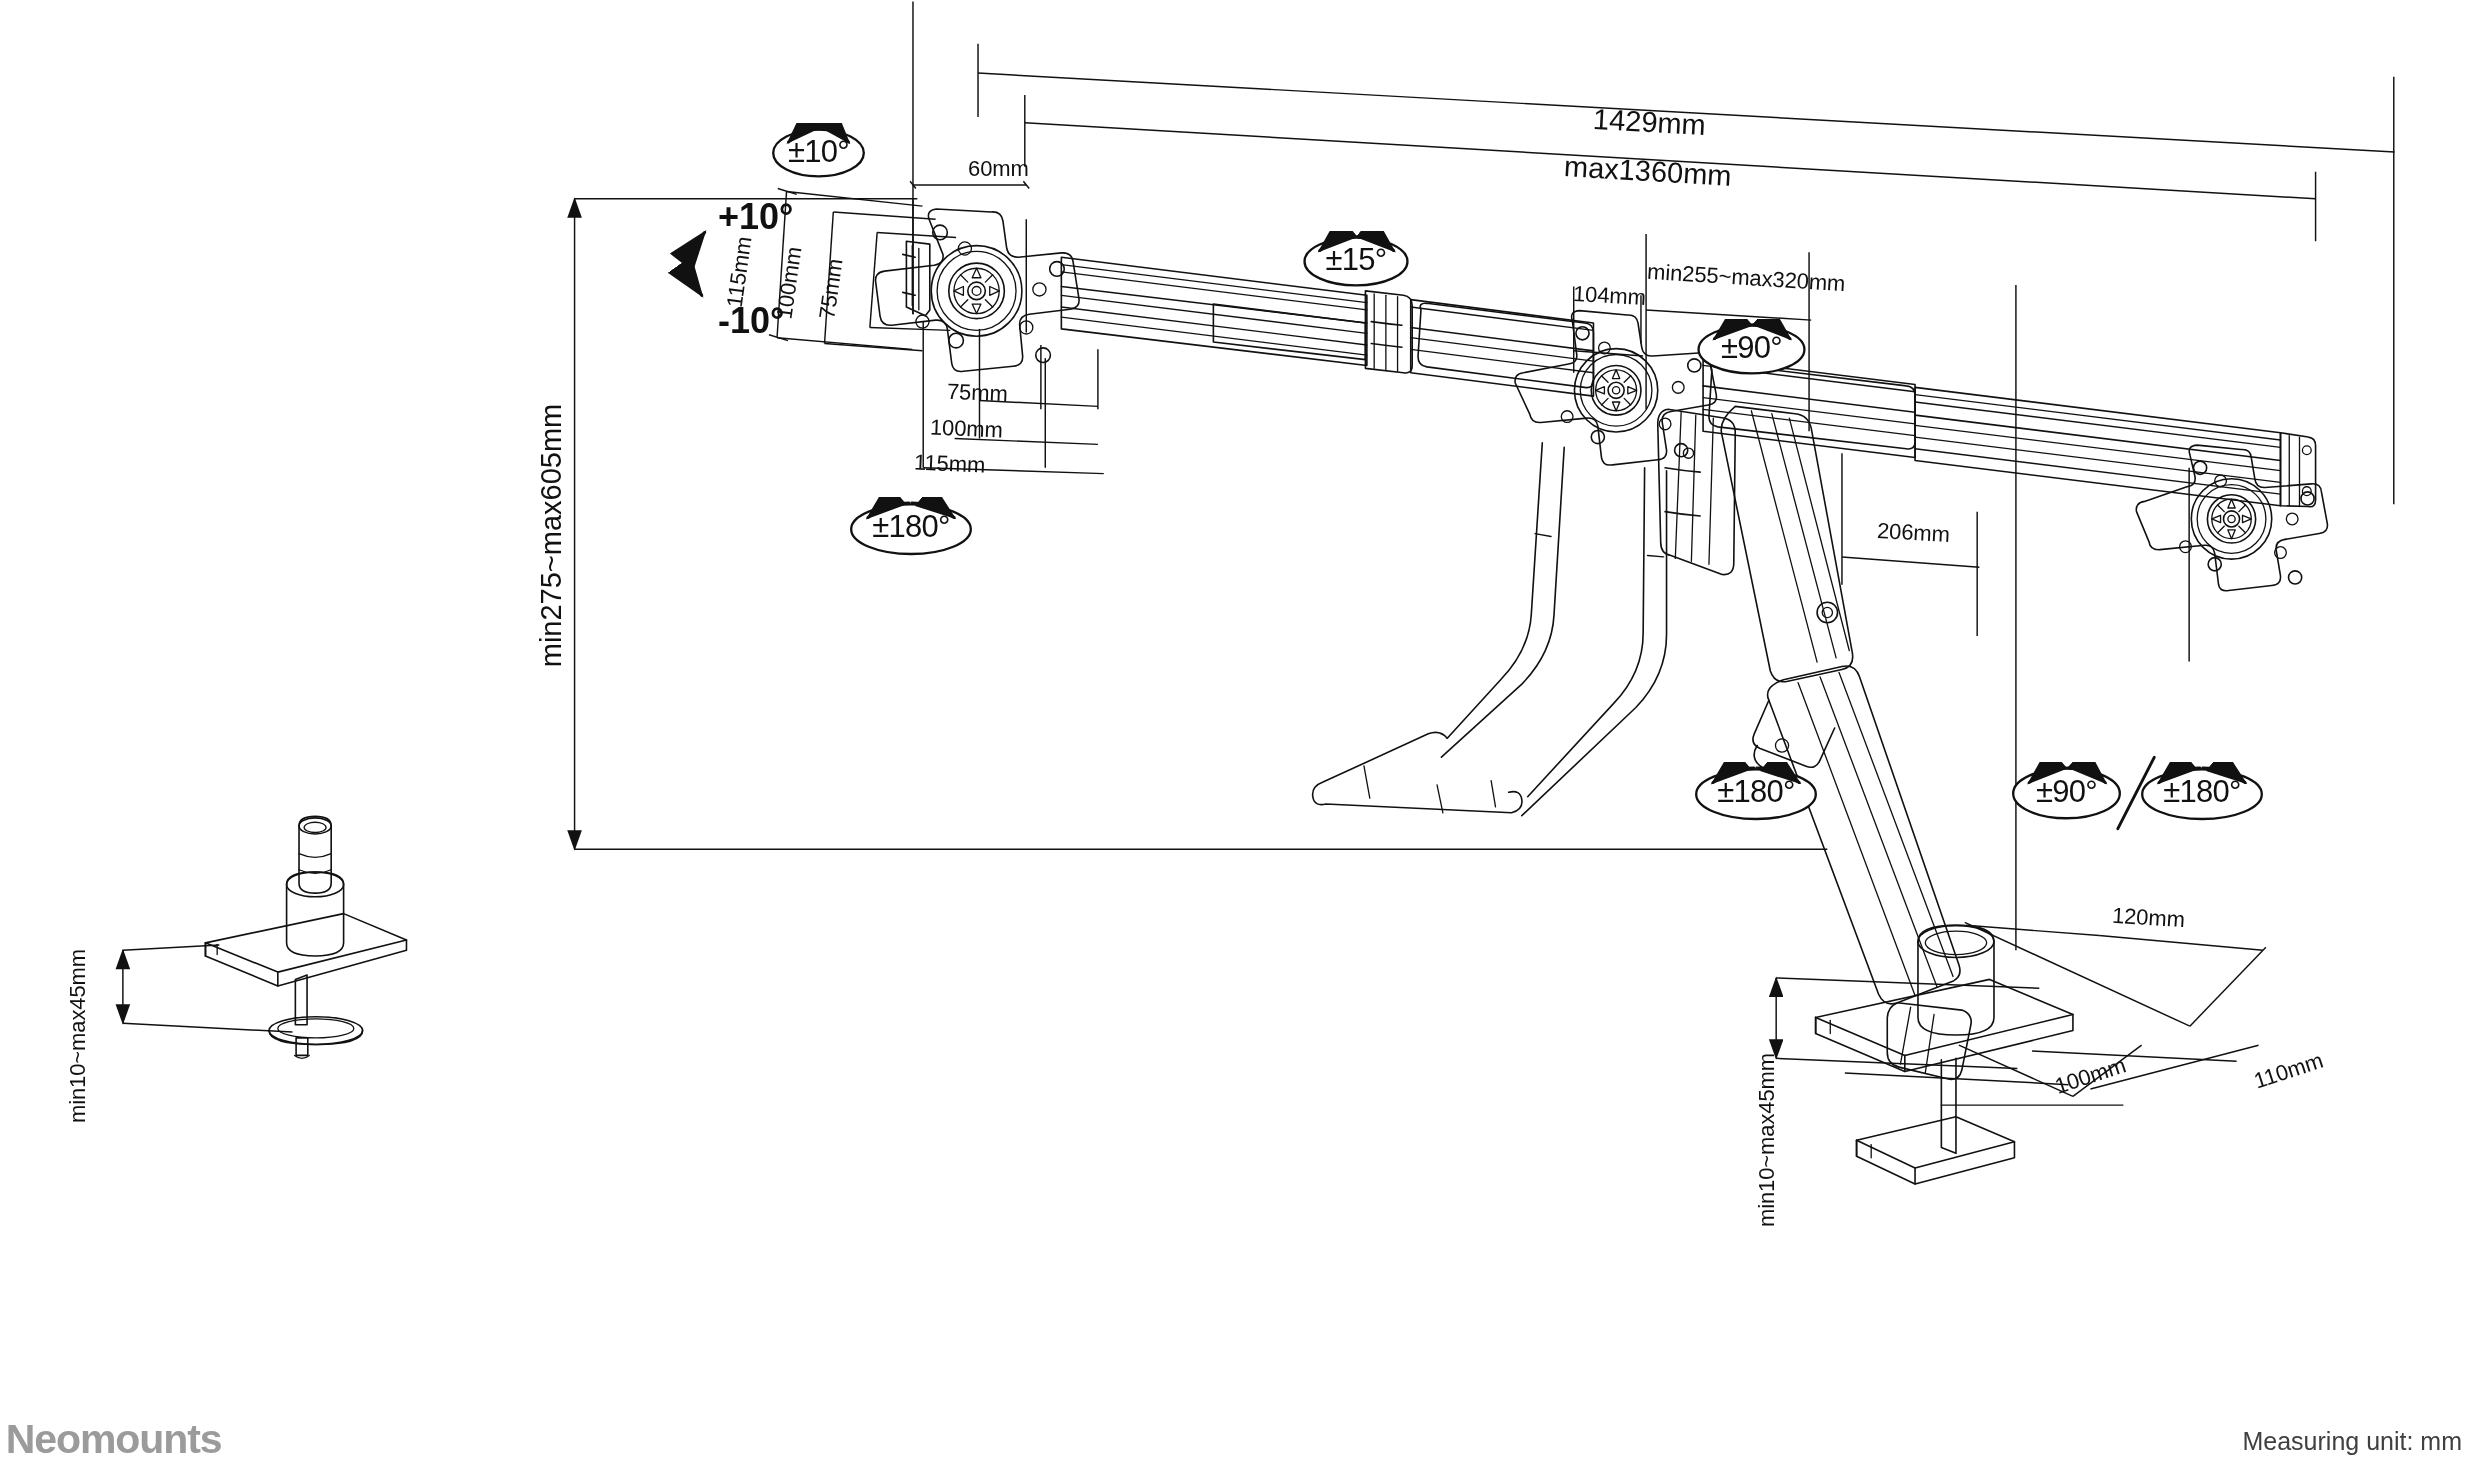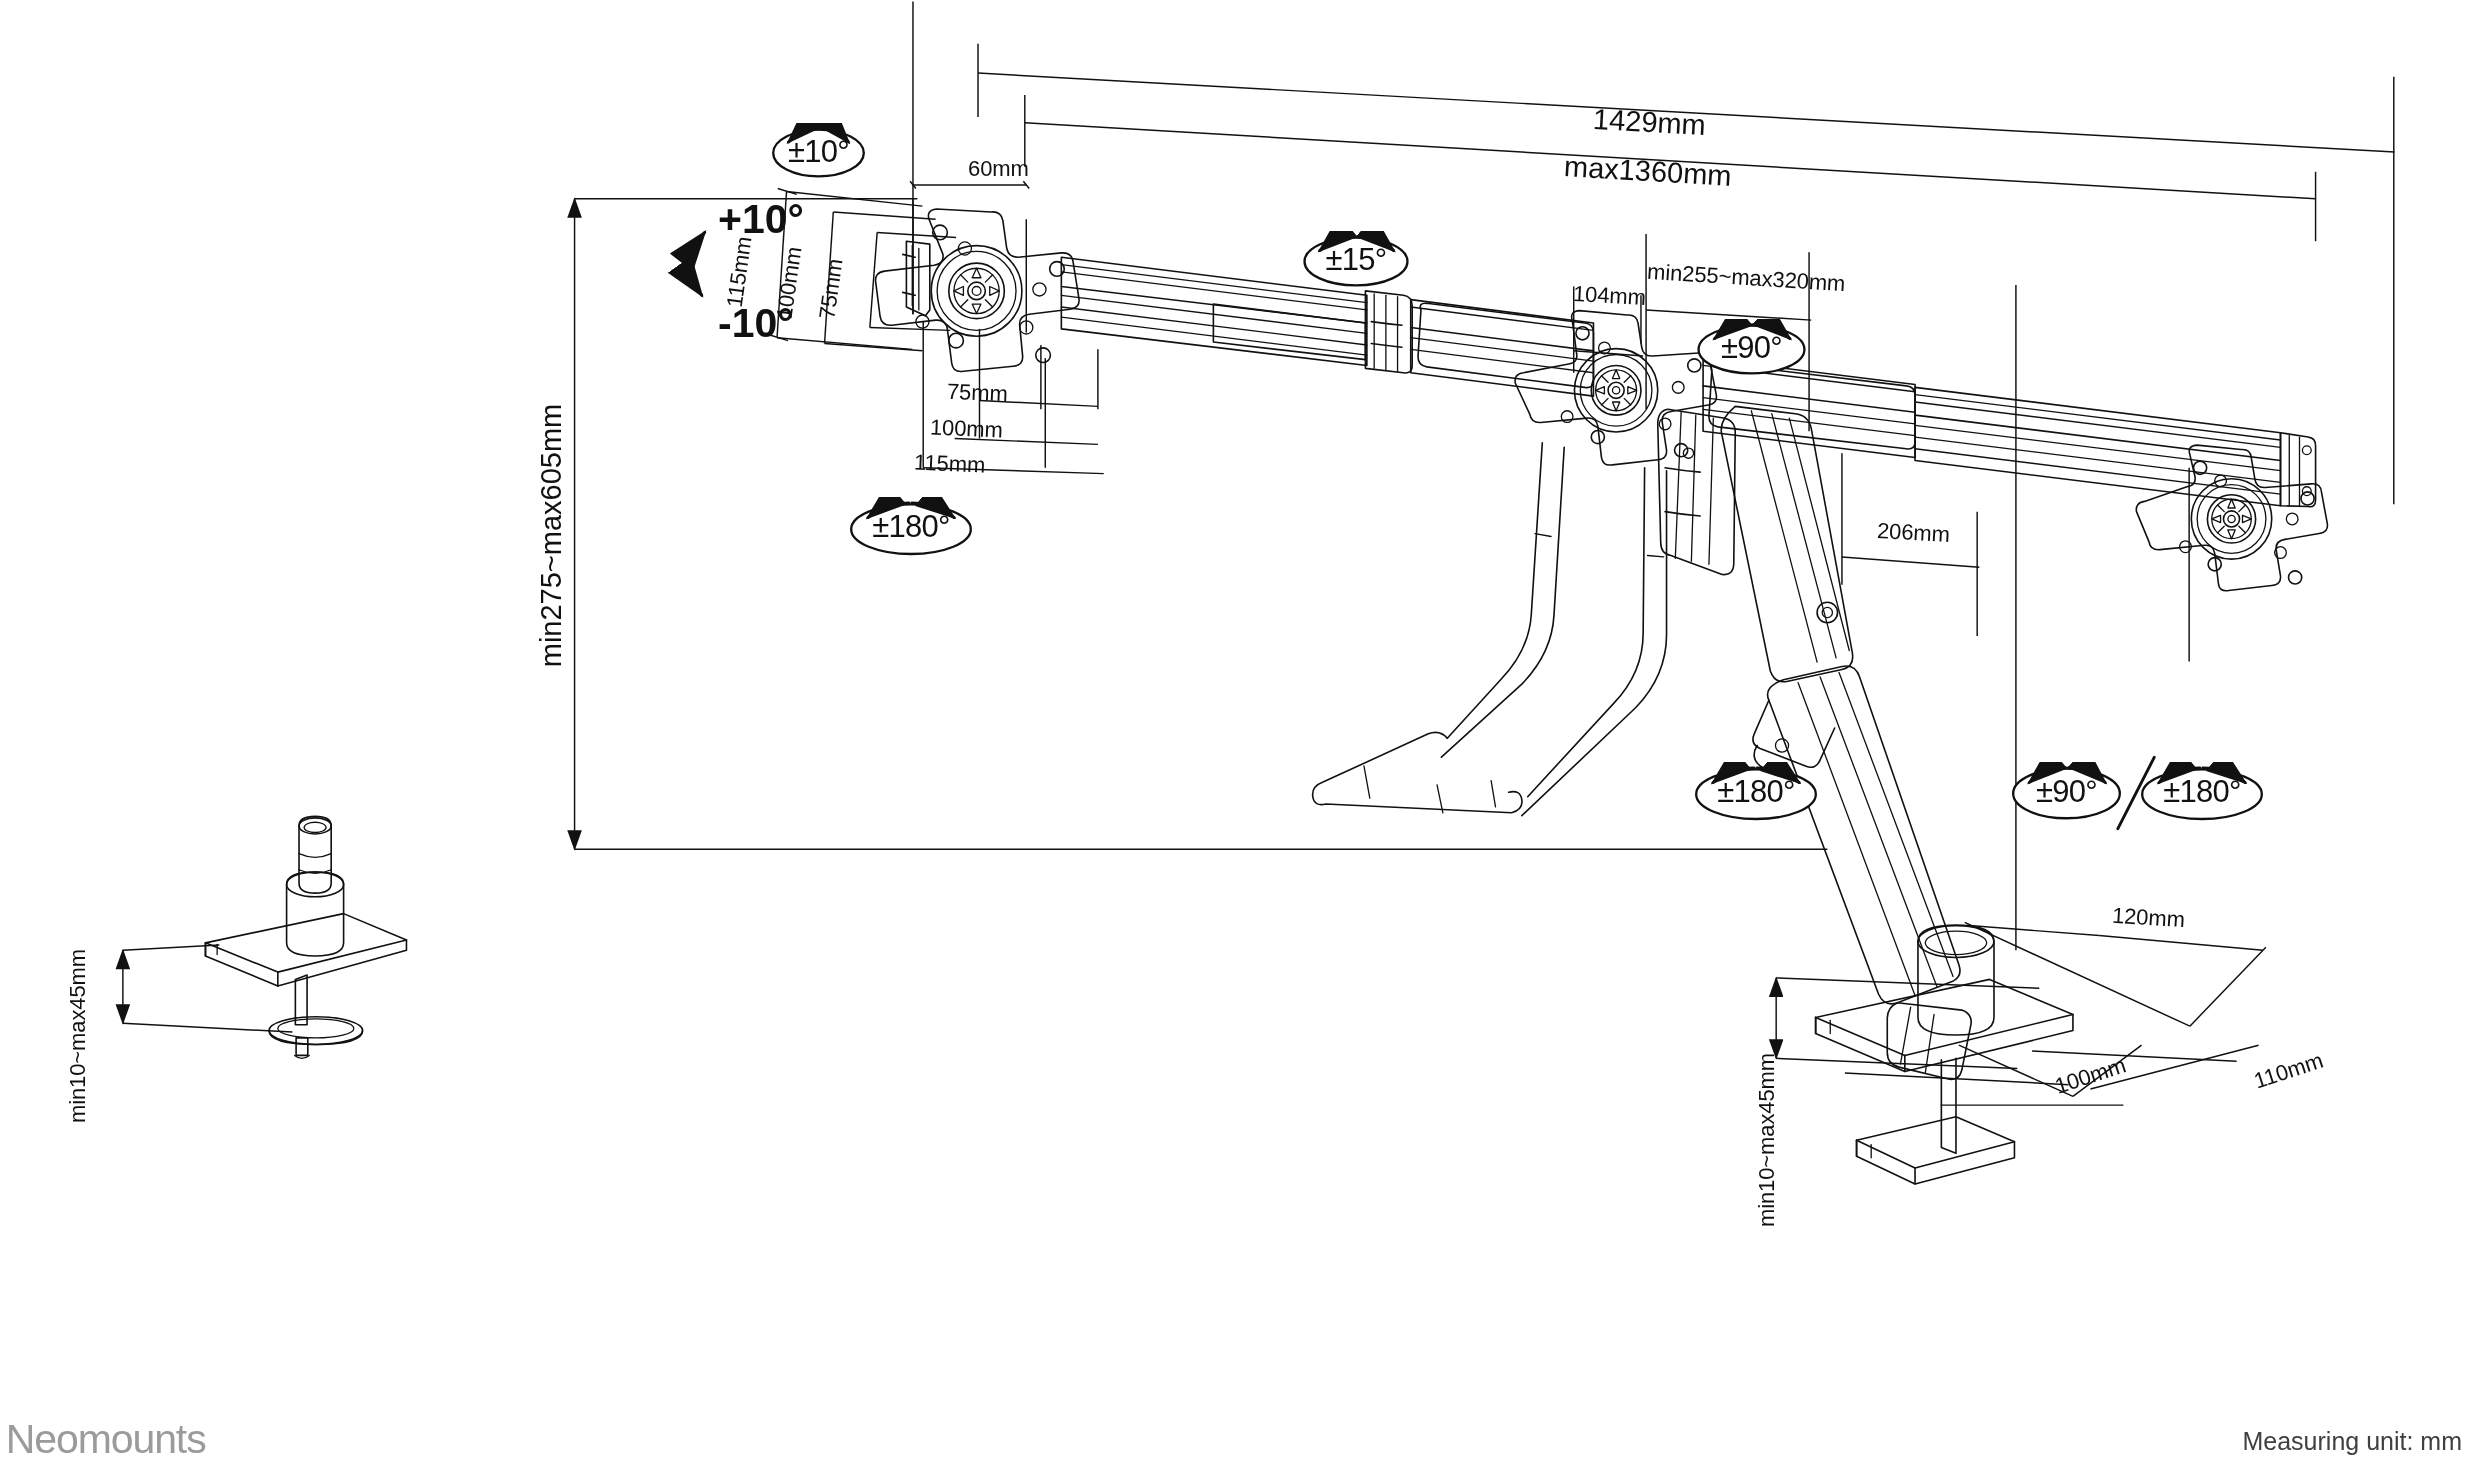--- a/index.html
+++ b/index.html
@@ -8,22 +8,22 @@
   svg.draw{position:absolute;left:0;top:0;width:2475px;height:1483px;}
   .ln{fill:none;stroke:#111;stroke-width:2.2;stroke-linecap:round;stroke-linejoin:round;}
   .ln-thin{fill:none;stroke:#111;stroke-width:1.8;stroke-linecap:round;stroke-linejoin:round;}
   .dim{fill:none;stroke:#111;stroke-width:2;}
   .dim-ext{fill:none;stroke:#111;stroke-width:2;}
   .badge-el{fill:#fff;stroke:#111;stroke-width:3.2;}
   .arrowl{fill:none;stroke:#111;stroke-width:4;stroke-linecap:round;}
   .txt{position:absolute;color:#111;white-space:nowrap;font-weight:400;}
   .dimtxt{font-size:22px;letter-spacing:-0.1px;}
   .bigdim{font-size:29px;}
-  .tilttxt{font-size:41px;font-weight:700;}
-  .brand{position:absolute;left:5.8px;top:1416px;font-size:41px;font-weight:400;color:#9b9b9b;letter-spacing:-1.1px;}
+  .tilttxt{font-size:36px;font-weight:700;}
+  .brand{position:absolute;left:5.8px;top:1416px;font-size:41px;font-weight:700;color:#9b9b9b;letter-spacing:-1.1px;}
   .unit{position:absolute;right:13px;top:1427px;font-size:25px;color:#404040;}
   .badge-wrap{position:absolute;}
   .badge-txt{position:absolute;left:0;top:0;width:100%;height:100%;display:flex;align-items:center;justify-content:center;
              font-size:31px;font-weight:400;color:#111;letter-spacing:-0.7px;}
 </style>
 </head>
 <body>
 
 <div id="stage">
 

